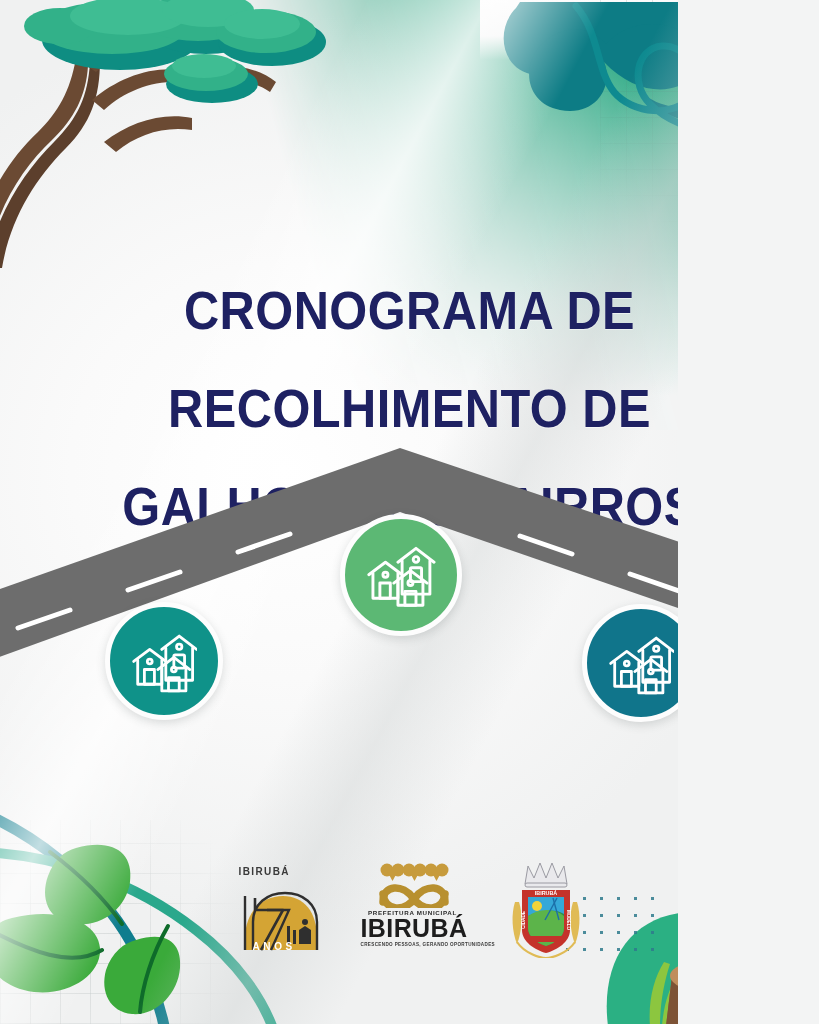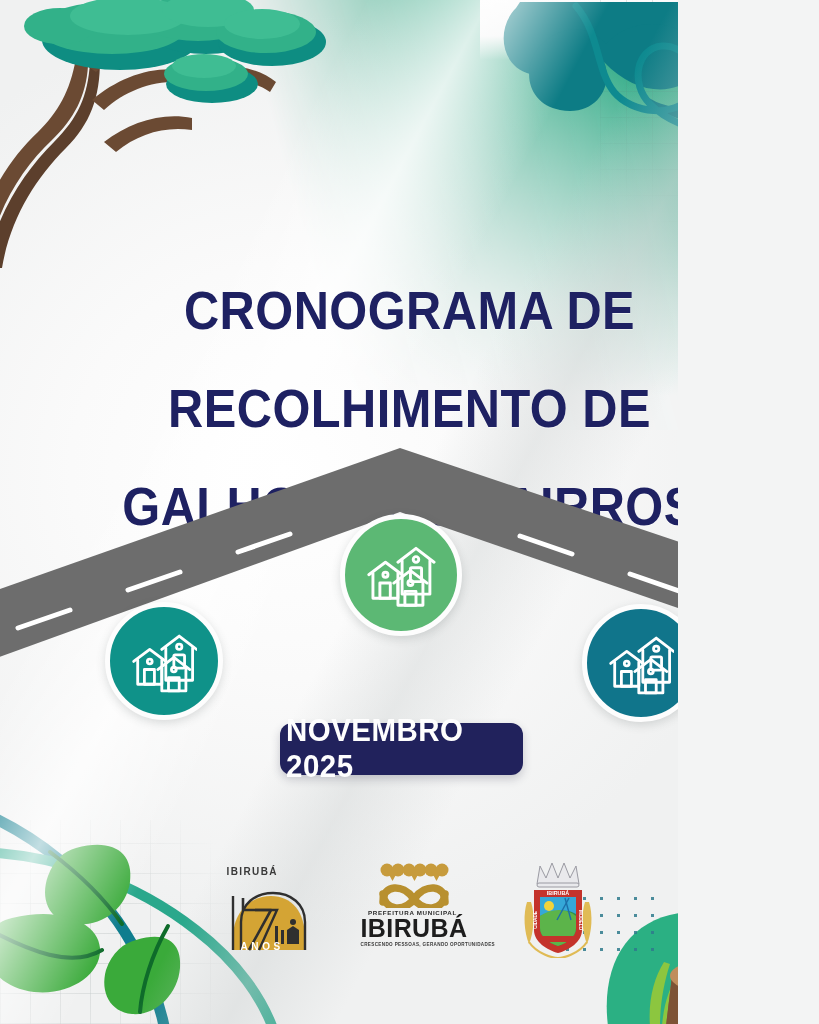--- a/index.html
+++ b/index.html
@@ -108,21 +108,21 @@
     font-family:"Liberation Sans Narrow","Liberation Sans", sans-serif;
     font-weight:bold;
     font-size:31px;
     letter-spacing:.5px;
     transform:scaleX(.95);
   }
 
   
   .logos {
     position:absolute; left:0; top:858px; width:819px;
-    display:flex; justify-content:center; align-items:flex-end; gap:50px;
+    display:flex; justify-content:center; align-items:flex-end; gap:38px;
   }
   .logo { position:relative; }
 
   .logo-70 { width:92px; height:92px; }
   .logo-70 .top-word {
     position:absolute; left:8px; top:0; width:92px;
     font-size:10px; font-weight:bold; letter-spacing:1.4px; color:#3a3a3a;
   }
   .logo-70 .anos {
     position:absolute; left:22px; bottom:6px;
@@ -317,23 +317,20 @@
         <rect x="20" y="62" width="15" height="22"></rect>
         <circle cx="28" cy="50" r="3.6"></circle>
         <path d="M40 62 L64 44 L88 62"></path>
         <path d="M46 60 L46 94 L82 94 L82 60"></path>
         <rect x="56" y="74" width="16" height="20"></rect>
         <circle cx="64" cy="62" r="3.6"></circle>
       </g>
     </svg>
   </div>
 
-  <div class="month-pill">
-    <span>NOVEMBRO 2025</span>
-  </div>
 
   <div class="logos">
 
     <div class="logo logo-70">
       <div class="top-word">IBIRUBÁ</div>
       <svg viewBox="0 0 92 92" style="position:absolute;left:0;top:0;width:92px;height:92px;">
         <path d="M14 72 C14 46 31 30 52 30 C73 30 86 46 86 72 L86 84 L14 84 Z" fill="#d4a434"></path>
         <path d="M14 30 L14 84" stroke="#2f2f2f" stroke-width="2.4" fill="none"></path>
         <path d="M86 84 L86 56 C86 38 72 27 54 27 C36 27 22 38 22 56 L22 84" stroke="#2f2f2f" stroke-width="2.4" fill="none"></path>
         <path d="M24 32 L24 44 L52 44 L30 84" stroke="#2f2f2f" stroke-width="2.6" fill="none" stroke-linejoin="round"></path>

